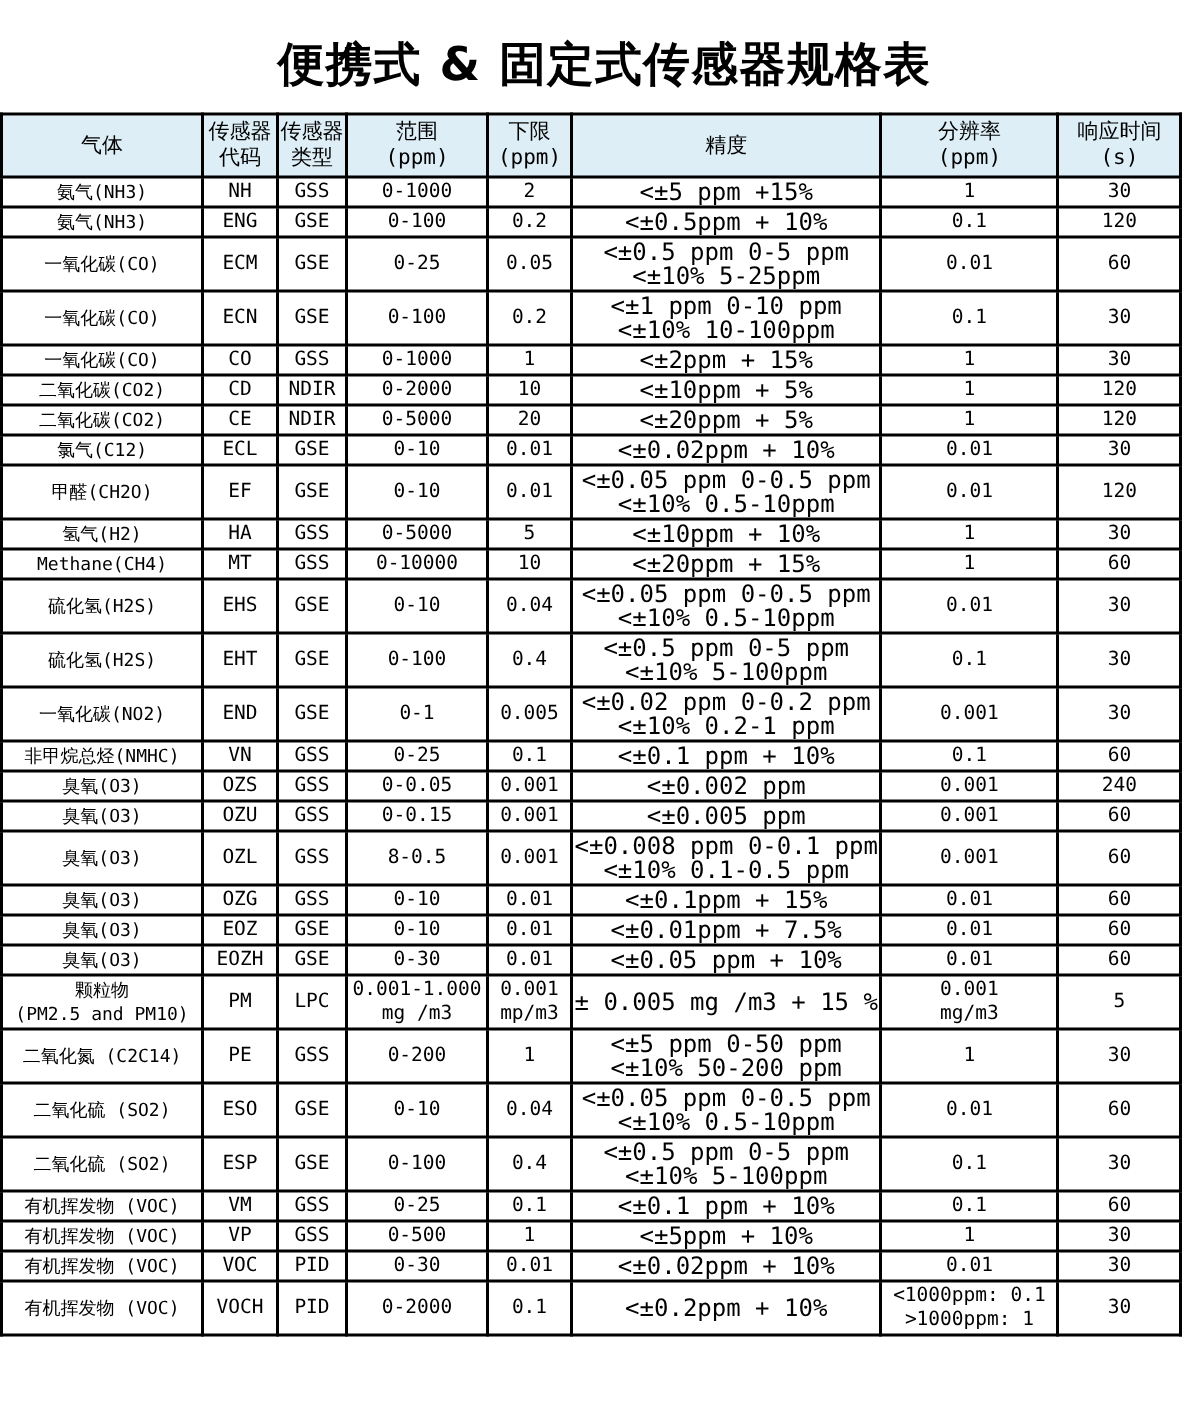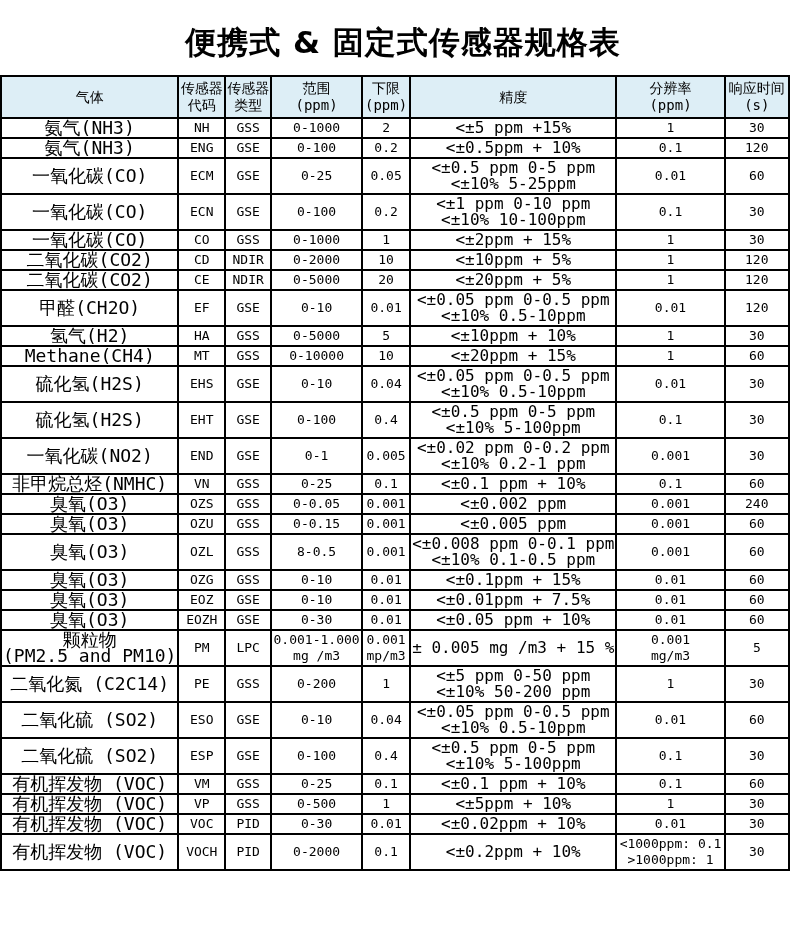--- a/index.html
+++ b/index.html
@@ -38,21 +38,21 @@
     overflow: hidden;
     font-weight: normal;
   }
   table.spec-table th {
     background: #ddeef6;
     font-size: 14px;
     line-height: 17px;
     padding: 3px 1px;
   }
   table.spec-table td.cell-gas {
-    font-size: 18px;
+    font-size: 12px;
   }
   table.spec-table td.cell-accuracy {
     font-size: 16px;
   }
 </style>
 </head>
 <body>
 
 <div class="page-title">便携式 &amp; 固定式传感器规格表</div>
 
@@ -144,20 +144,30 @@
         <td class="cell-gas">二氧化碳(CO2)</td>
         <td class="cell-code">CE</td>
         <td class="cell-type">NDIR</td>
         <td class="cell-range">0-5000</td>
         <td class="cell-limit">20</td>
         <td class="cell-accuracy">&lt;±20ppm + 5%</td>
         <td class="cell-resolution">1</td>
         <td class="cell-response">120</td>
       </tr>
       <tr>
+        <td class="cell-gas">氯气(C12)</td>
+        <td class="cell-code">ECL</td>
+        <td class="cell-type">GSE</td>
+        <td class="cell-range">0-10</td>
+        <td class="cell-limit">0.01</td>
+        <td class="cell-accuracy">&lt;±0.02ppm + 10%</td>
+        <td class="cell-resolution">0.01</td>
+        <td class="cell-response">30</td>
+      </tr>
+      <tr>
         <td class="cell-gas">甲醛(CH2O)</td>
         <td class="cell-code">EF</td>
         <td class="cell-type">GSE</td>
         <td class="cell-range">0-10</td>
         <td class="cell-limit">0.01</td>
         <td class="cell-accuracy">&lt;±0.05 ppm 0-0.5 ppm<br>&lt;±10% 0.5-10ppm</td>
         <td class="cell-resolution">0.01</td>
         <td class="cell-response">120</td>
       </tr>
       <tr>

